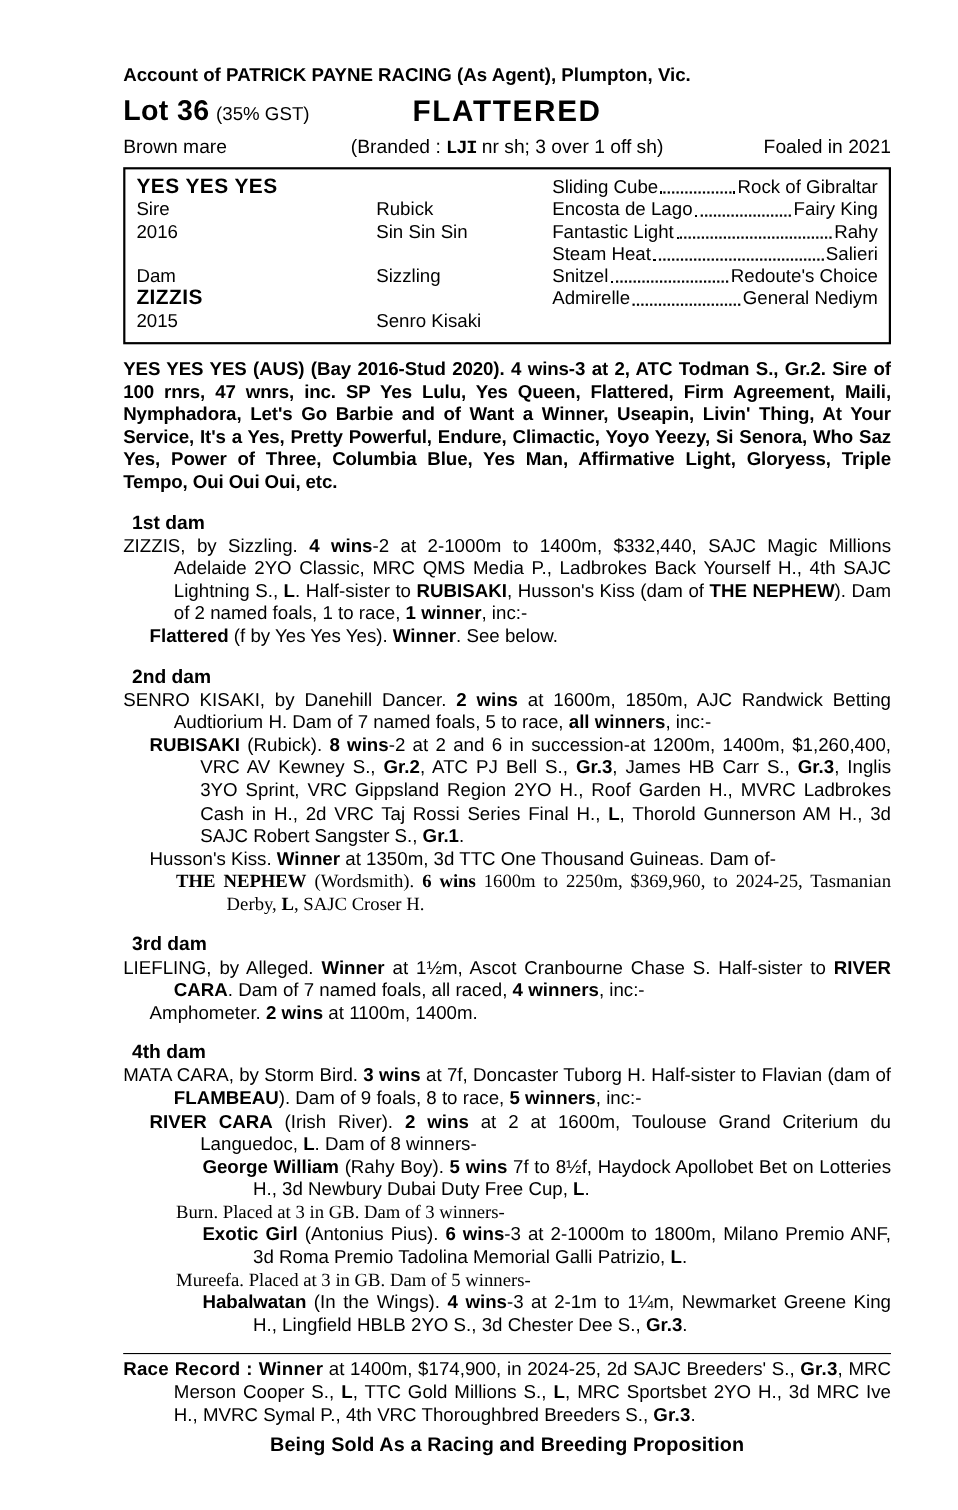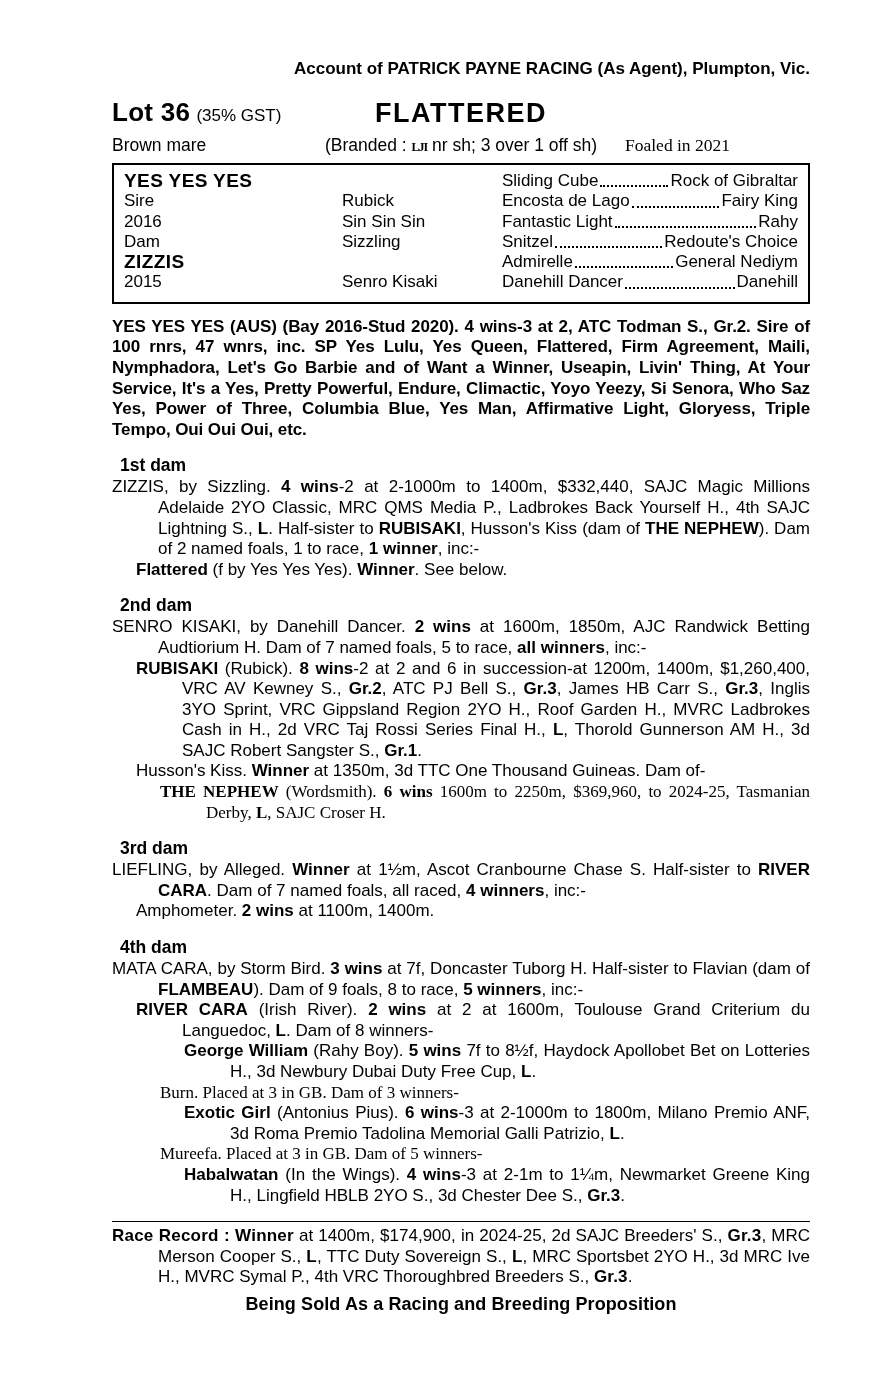--- a/index.html
+++ b/index.html
@@ -5,41 +5,41 @@
   html,body{margin:0;padding:0;background:#fff;}
   body{
     width:871px;height:1373px;
     font-family:"Liberation Sans","DejaVu Sans",sans-serif;
     color:#000;
     -webkit-font-smoothing:antialiased;
   }
   .page{padding:58px 61px 0 112px;}
   
   .account-line{
-    text-align:right;font-weight:bold;font-size:17px;line-height:21px;
-    margin-bottom:18px;
+    text-align:left;font-weight:bold;font-size:17px;line-height:21px;
+    margin-bottom:6px;
   }
   .lot-row{position:relative;height:36px;margin-top:2px;}
   .lot-left{position:absolute;left:0;top:0;white-space:nowrap;text-align:right;}
   .lot-num{font-weight:bold;font-size:26px;letter-spacing:.3px;}
   .gst{font-size:17px;margin-left:6px;}
   .horse-name{
     position:absolute;left:50%;top:1px;transform:translateX(-50%);
     font-weight:bold;font-size:27px;letter-spacing:1.5px;white-space:nowrap;
   }
   .mare-row{
     display:flex;align-items:baseline;font-size:17.5px;
     margin:2px 0 7px 0;
   }
   .mare-row .left{width:185px;}
   .mare-row .mid{flex:1;text-align:center;white-space:nowrap;}
-  .mare-row .right{width:185px;text-align:left;font-family:Liberation Serif, serif;}
+  .mare-row .right{width:185px;text-align:right;}
   .brand-mark{
-    font-family:Liberation Serif, serif;
-    font-weight:bold;letter-spacing:-1px;font-size:12px;
+    font-family:Liberation Mono, monospace;
+    font-weight:bold;letter-spacing:-1px;font-size:17px;
   }
   
   .ped-table{
     border:2px solid #000;
     padding:6px 10px 9px 10px;
     margin:0 0 13px 0;
   }
   .ped-row{display:flex;line-height:20.3px;font-size:17px;}
   .ped-c1{width:218px;flex:none;}
   .ped-c1.b{font-weight:bold;font-size:19px;letter-spacing:.4px;}
@@ -126,20 +126,25 @@
         <div class="ped-c2">Sin Sin Sin</div>
         <div class="ped-c3">
           <span class="nm">Fantastic Light</span>
           <span class="lead"></span>
           <span class="sr">Rahy</span>
         </div>
       </div>
       <div class="ped-row">
         <div class="ped-c1"></div>
         <div class="ped-c2"></div>
+        <div class="ped-c3">
+          <span class="nm">Steam Heat</span>
+          <span class="lead"></span>
+          <span class="sr">Salieri</span>
+        </div>
       </div>
       <div class="ped-row">
         <div class="ped-c1">Dam</div>
         <div class="ped-c2">Sizzling</div>
         <div class="ped-c3">
           <span class="nm">Snitzel</span>
           <span class="lead"></span>
           <span class="sr">Redoute's Choice</span>
         </div>
       </div>
@@ -148,25 +153,20 @@
         <div class="ped-c2"></div>
         <div class="ped-c3">
           <span class="nm">Admirelle</span>
           <span class="lead"></span>
           <span class="sr">General Nediym</span>
         </div>
       </div>
       <div class="ped-row">
         <div class="ped-c1">2015</div>
         <div class="ped-c2">Senro Kisaki</div>
-        <div class="ped-c3">
-          <span class="nm">Danehill Dancer</span>
-          <span class="lead"></span>
-          <span class="sr">Danehill</span>
-        </div>
       </div>
       <div class="ped-row">
         <div class="ped-c1"></div>
         <div class="ped-c2"></div>
       </div>
     </div>
 
   <div class="sire-blurb">YES YES YES (AUS) (Bay 2016-Stud 2020). 4 wins-3 at 2, ATC Todman S., Gr.2. Sire of 100 rnrs, 47 wnrs, inc. SP Yes Lulu, Yes Queen, Flattered, Firm Agreement, Maili, Nymphadora, Let's Go Barbie and of Want a Winner, Useapin, Livin' Thing, At Your Service, It's a Yes, Pretty Powerful, Endure, Climactic, Yoyo Yeezy, Si Senora, Who Saz Yes, Power of Three, Columbia Blue, Yes Man, Affirmative Light, Gloryess, Triple Tempo, Oui Oui Oui, etc.</div>
 
   <div id="sections">
@@ -185,18 +185,18 @@
       <p class="para lvl0"><span>MATA CARA, by Storm Bird. </span><b>3 wins</b><span> at 7f, Doncaster Tuborg H. Half-sister to Flavian (dam of </span><b>FLAMBEAU</b><span>). Dam of 9 foals, 8 to race, </span><b>5 winners</b><span>, inc:-</span></p>
       <p class="para lvl1"><b>RIVER CARA</b><span> (Irish River). </span><b>2 wins</b><span> at 2 at 1600m, Toulouse Grand Criterium du Languedoc, </span><b>L</b><span>. Dam of 8 winners-</span></p>
       <p class="para lvl3"><b>George William</b><span> (Rahy Boy). </span><b>5 wins</b><span> 7f to 8½f, Haydock Apollobet Bet on Lotteries H., 3d Newbury Dubai Duty Free Cup, </span><b>L</b><span>.</span></p>
       <p class="para lvl2"><span>Burn. Placed at 3 in GB. Dam of 3 winners-</span></p>
       <p class="para lvl3"><b>Exotic Girl</b><span> (Antonius Pius). </span><b>6 wins</b><span>-3 at 2-1000m to 1800m, Milano Premio ANF, 3d Roma Premio Tadolina Memorial Galli Patrizio, </span><b>L</b><span>.</span></p>
       <p class="para lvl2"><span>Mureefa. Placed at 3 in GB. Dam of 5 winners-</span></p>
       <p class="para lvl3"><b>Habalwatan</b><span> (In the Wings). </span><b>4 wins</b><span>-3 at 2-1m to 1¼m, Newmarket Greene King H., Lingfield HBLB 2YO S., 3d Chester Dee S., </span><b>Gr.3</b><span>.</span></p>
     </div>
 
   <div class="race-block" id="race-record">
-      <p class="para lvl0"><b>Race Record : Winner</b><span> at 1400m, $174,900, in 2024-25, 2d SAJC Breeders' S., </span><b>Gr.3</b><span>, MRC Merson Cooper S., </span><b>L</b><span>, TTC Duty Sovereign S., </span><b>L</b><span>, MRC Sportsbet 2YO H., 3d MRC Ive H., MVRC Symal P., 4th VRC Thoroughbred Breeders S., </span><b>Gr.3</b><span>.</span></p>
+      <p class="para lvl0"><b>Race Record : Winner</b><span> at 1400m, $174,900, in 2024-25, 2d SAJC Breeders' S., </span><b>Gr.3</b><span>, MRC Merson Cooper S., </span><b>L</b><span>, TTC Gold Millions S., </span><b>L</b><span>, MRC Sportsbet 2YO H., 3d MRC Ive H., MVRC Symal P., 4th VRC Thoroughbred Breeders S., </span><b>Gr.3</b><span>.</span></p>
     </div>
 
   <div class="proposition">Being Sold As a Racing and Breeding Proposition</div>
 
 </div>
 
 </body></html>

